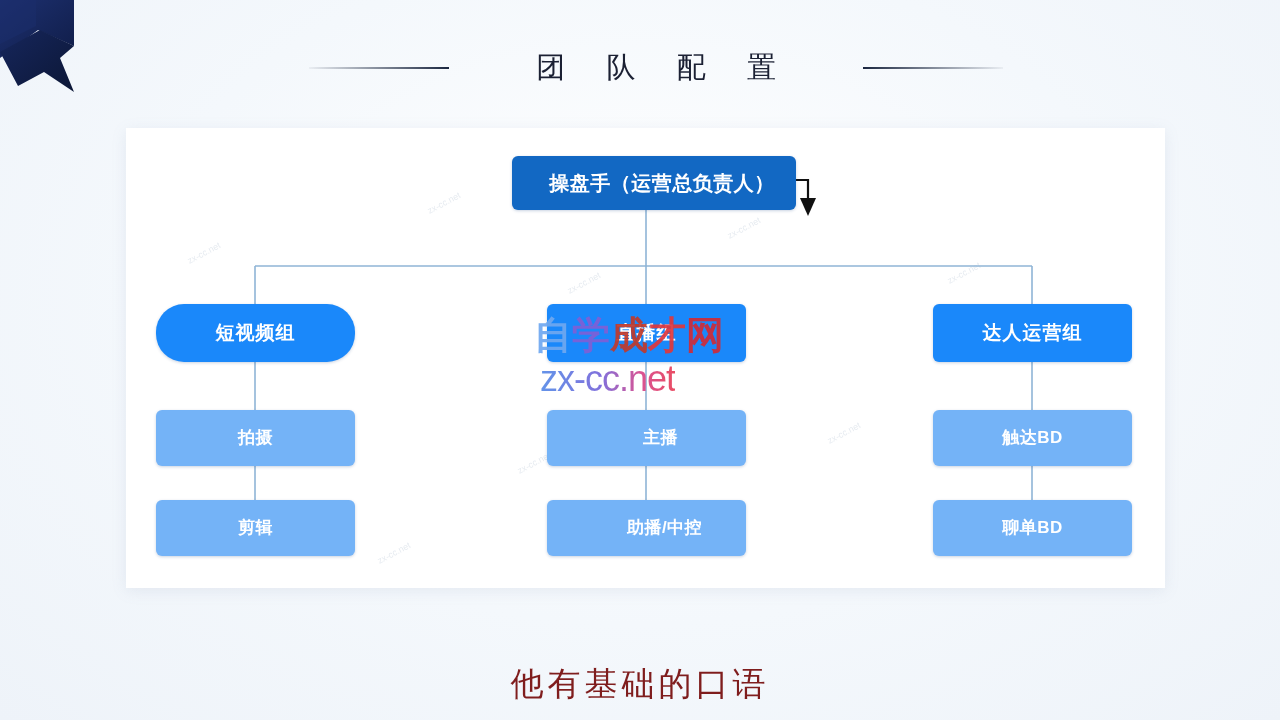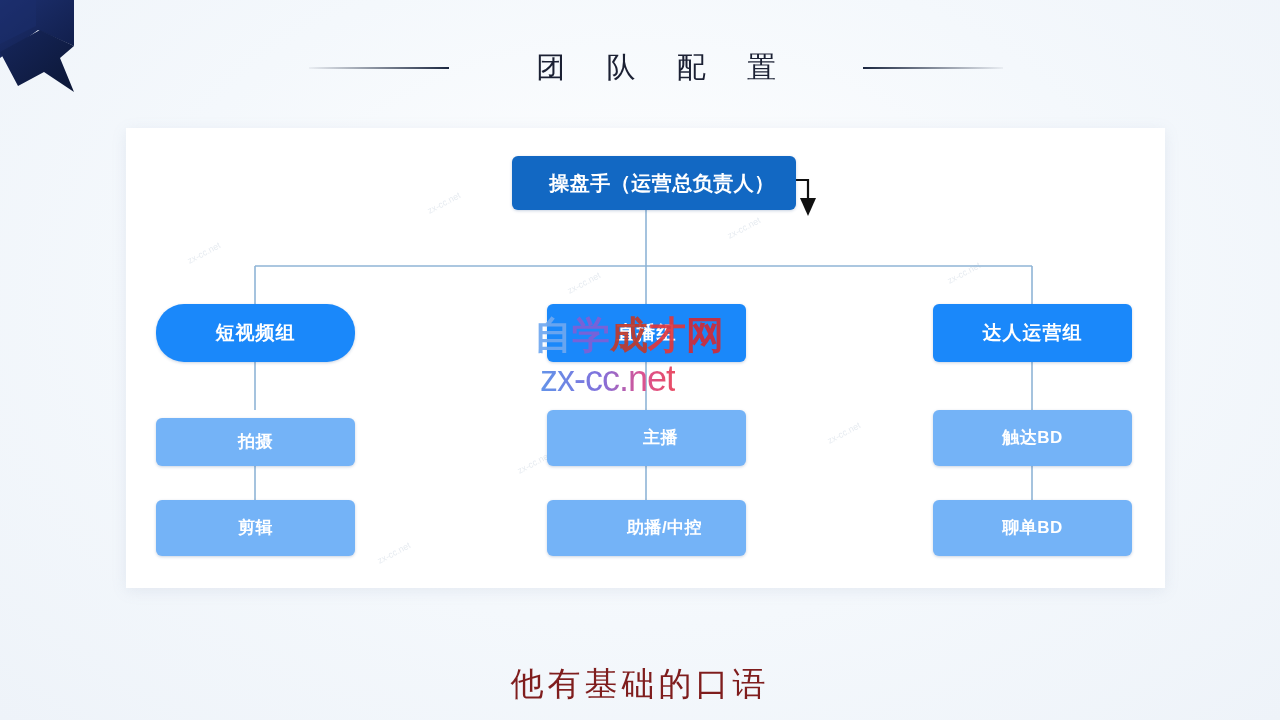--- a/index.html
+++ b/index.html
@@ -265,21 +265,21 @@
       <polygon points="674,70 690,70 682,88" fill="#111111"></polygon>
     </svg>
 
     <div class="node root" style="left:386px; top:28px; width:284px; height:54px;padding-left:16px;">
       <span>操盘手（运营总负责人）</span>
     </div>
 
     <div class="node group" style="left:30px; top:176px; width:199px; height:58px;border-radius:28px;">
       <span>短视频组</span>
     </div>
-    <div class="node leaf" style="left:30px; top:282px; width:199px; height:48px;margin-top:8px;">
+    <div class="node leaf" style="left:30px; top:282px; width:199px; height:56px;">
       <span>拍摄</span>
     </div>
     <div class="node leaf" style="left:30px; top:372px; width:199px; height:56px;">
       <span>剪辑</span>
     </div>
 
     <div class="node group" style="left:421px; top:176px; width:199px; height:58px;">
       <span>直播组</span>
     </div>
     <div class="node leaf" style="left:421px; top:282px; width:199px; height:56px;padding-left:28px;">

